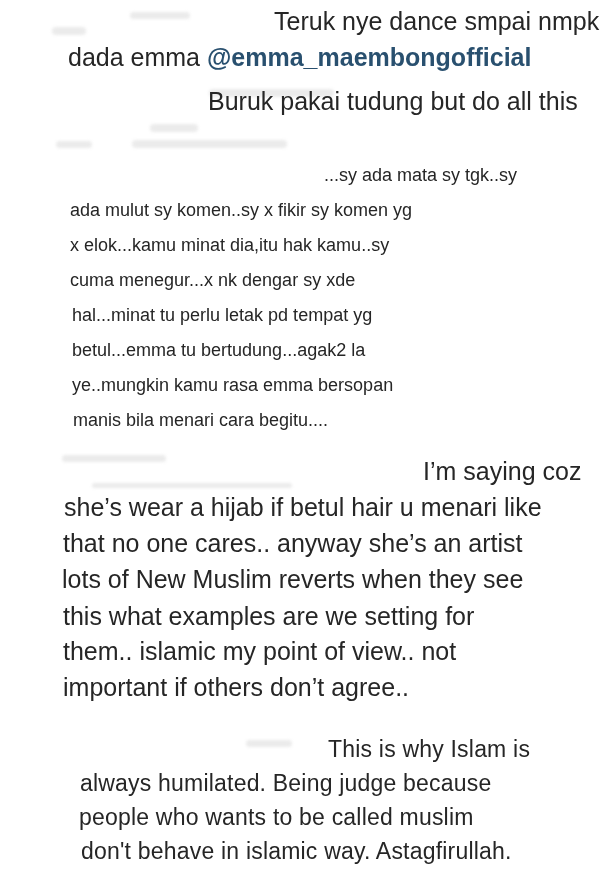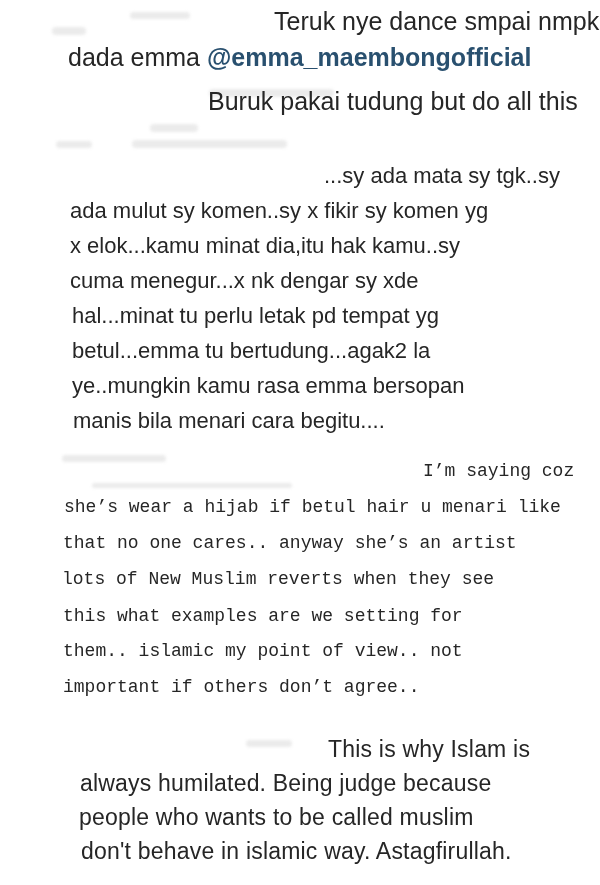--- a/index.html
+++ b/index.html
@@ -21,22 +21,22 @@
     color:var(--text);
     margin-left:46px;
   }
   .line{
     position:absolute;
     white-space:nowrap;
     line-height:35px;
     color:var(--text);
   }
   .c1 .line, .c2 .line{font-size:25px; color:var(--text);}
-  .c3 .line{font-size:22px;}
-  .c4 .line{font-size:18px;font-family:Liberation Mono, monospace;}
+  .c3 .line{font-size:18px;}
+  .c4 .line{font-size:25px;}
   .c5 .line{font-size:23px; line-height:34px; letter-spacing:0.2px;}
   .mention{
     color:var(--mention);
     cursor:pointer;
     font-weight:bold;
   }
   .smudge{
     position:absolute;
     background:#ebebeb;
     border-radius:4px;

